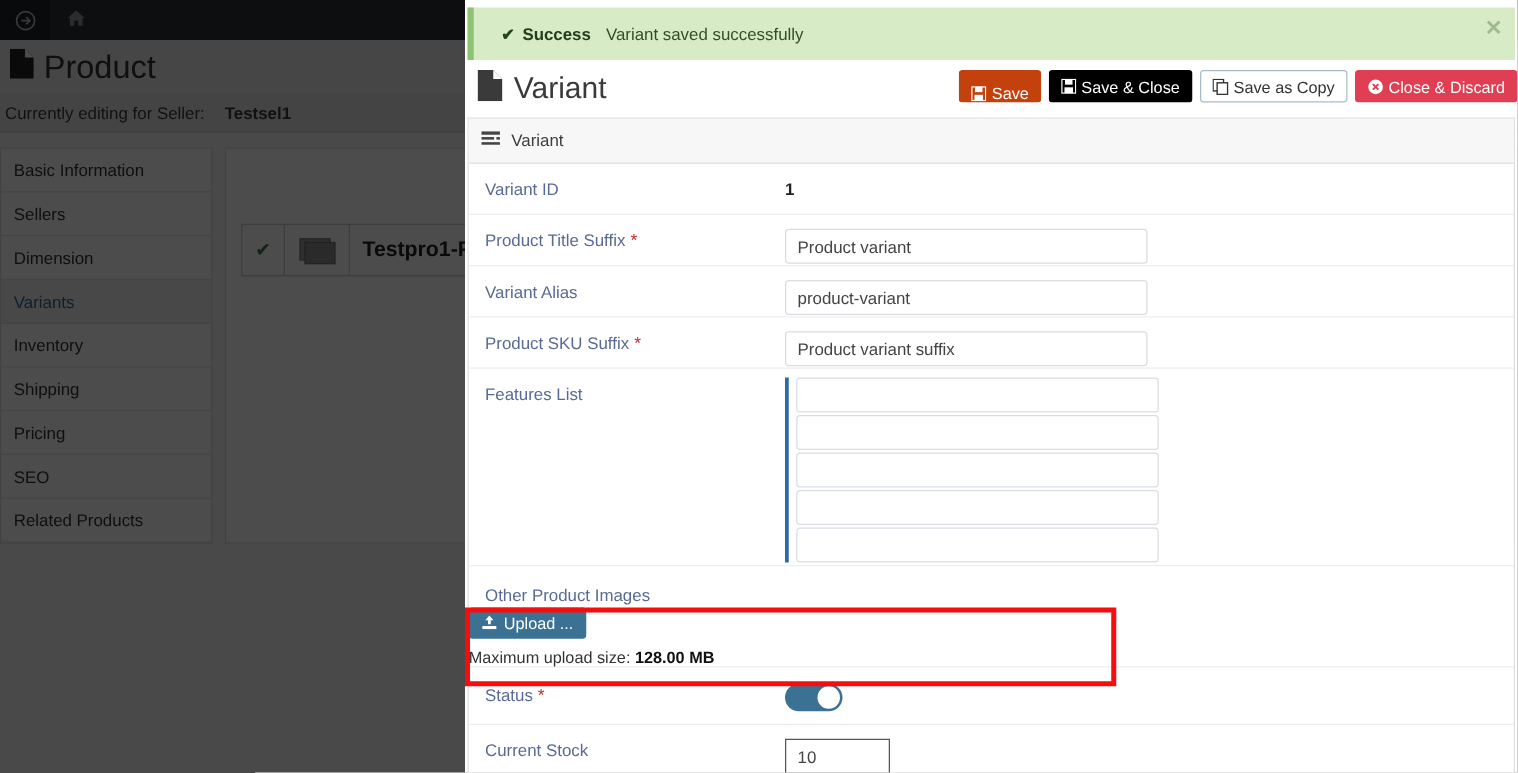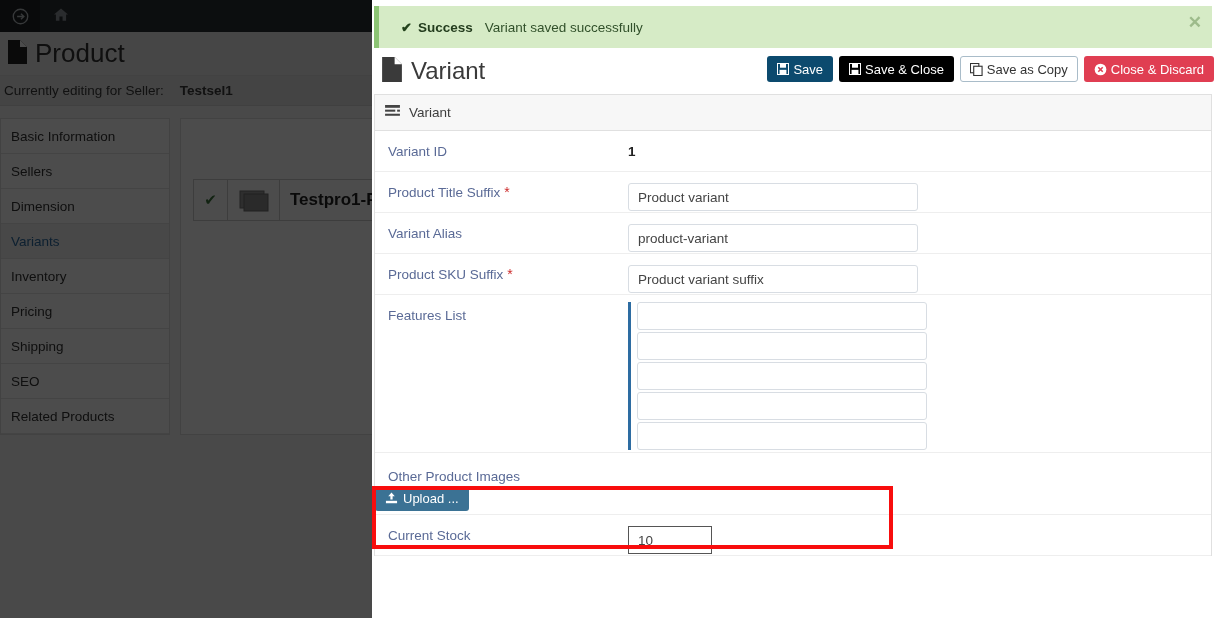--- a/index.html
+++ b/index.html
@@ -157,21 +157,21 @@
     height: 26px;
     display: inline-flex; align-items: center;
     gap: 4px;
     padding: 0 9px;
     border-radius: 3px;
     font-size: 13px;
     border: 1px solid transparent;
     white-space: nowrap;
     line-height: 1;
   }
-  .btn-save { background: #0c4a6e; color: #fff; }
+  .btn-save { background: #c2410c; color: #fff; align-items: flex-end; }
   .btn-saveclose { background: #000000; color: #fff; }
   .btn-copy { background: #fff; color: #333; border: 1px solid #a9bcc9; }
   .btn-discard { background: #e03e52; color: #fff; justify-content: flex-end; }
   .btn svg { display: block; }
 
   
   .panel {
     margin: 0 0 0 2px;
     width: 838px;
     border: 1px solid #e0e0e0;
@@ -311,24 +311,24 @@
       <div class="bg-sb-item">
           <span>Dimension</span>
         </div>
       <div class="bg-sb-item active">
           <span>Variants</span>
         </div>
       <div class="bg-sb-item">
           <span>Inventory</span>
         </div>
       <div class="bg-sb-item">
+          <span>Shipping</span>
+        </div>
+      <div class="bg-sb-item">
           <span>Pricing</span>
-        </div>
-      <div class="bg-sb-item">
-          <span>Shipping</span>
         </div>
       <div class="bg-sb-item">
           <span>SEO</span>
         </div>
       <div class="bg-sb-item">
           <span>Related Products</span>
         </div>
     </div>
 
     <div class="bg-panel">
@@ -461,23 +461,35 @@
     <div class="frow" style="min-height:62px;padding-top:14px;flex-direction:column;">
       <div class="flabel">Other Product Images</div>
       <div class="fvalue">
         <div class="upload-btn">
           <svg width="13" height="13" viewBox="0 0 14 14">
               <path d="M7 0.5L10.5 4.5H8.2V8H5.8V4.5H3.5z" fill="#fff"></path>
               <rect x="1" y="9.5" width="12" height="2.6" fill="#fff"></rect>
             </svg>
           <span>Upload ...</span>
         </div>
-      </div>
-    </div>
-
+        <div class="upload-note">
+          <span>Maximum upload size:</span>
+          <b>128.00 MB</b>
+        </div>
+      </div>
+    </div>
+
+    <div class="frow" style="min-height:46px;padding-top:13px;">
+      <div class="flabel">
+        <span>Status</span><span class="req">*</span>
+      </div>
+      <div class="fvalue">
+        <span class="toggle"><span class="knob"></span></span>
+      </div>
+    </div>
 
     <div class="frow" style="padding-top:11px;">
       <div class="flabel">Current Stock</div>
       <div class="fvalue">
         <input class="inp short" value="10" style="">
       </div>
     </div>
 
   </div>
 </div>

